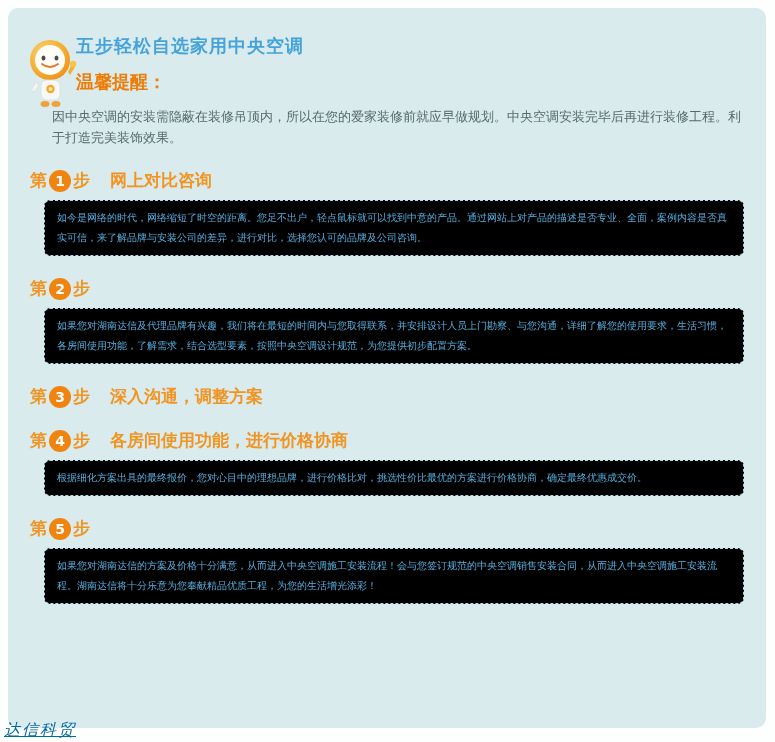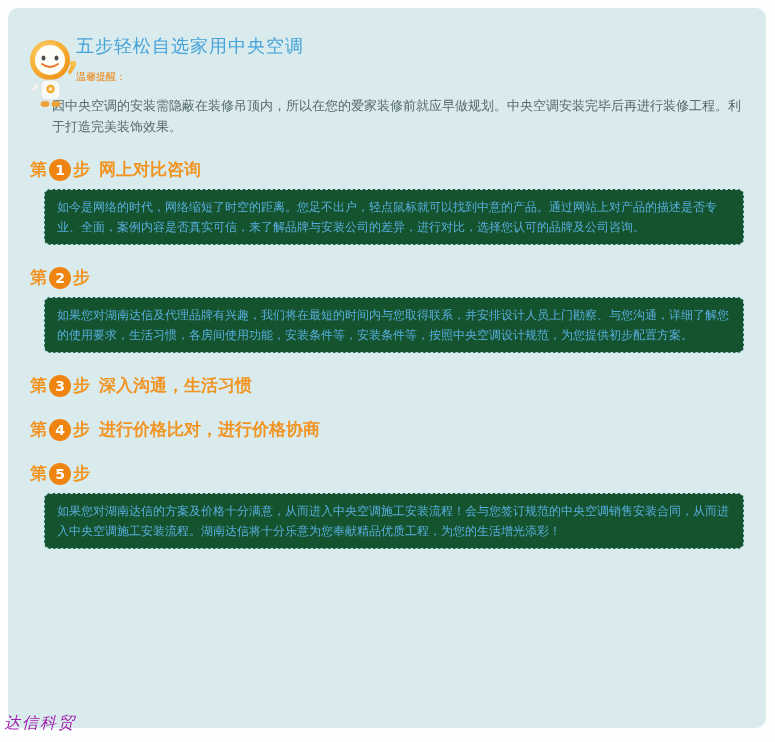--- a/index.html
+++ b/index.html
@@ -17,28 +17,28 @@
     background: #d9ebed;
     border-radius: 10px;
     padding: 8px 14px 10px 14px;
   }
   
   .header { position: relative; min-height: 58px; }
   .mascot { position: absolute; left: 2px; top: 4px; width: 54px; height: 74px; }
   .title {
     margin: 18px 0 0 54px;
     font-size: 18px;
-    font-weight: normal;
+    font-weight: bold;
     color: #45a3d9;
     letter-spacing: 1px;
   }
   .reminder-label {
     margin: 12px 0 12px 54px;
-    font-size: 10px;
-    font-weight: normal;
+    font-size: 18px;
+    font-weight: bold;
     color: #ee7d07;
   }
   .reminder-text {
     margin: 3px 6px 0 30px;
     font-size: 13px;
     line-height: 21px;
     color: #56696e;
   }
   
   .steps { margin: 0 0 0 8px; }
@@ -55,40 +55,41 @@
     align-items: center;
     justify-content: center;
     width: 22px; height: 22px;
     margin: 0 2px;
     border-radius: 50%;
     background: #ef8410;
     color: #ffffff;
     font-size: 14px;
     font-weight: bold;
   }
-  .step-name { margin-left: 9px; }
+  .step-name { margin-left: 20px; }
   .step-box {
     margin: 8px 8px 0 14px;
-    background: #14532d;
+    background: #000000;
     border: 1px dashed #aed9ea;
     border-radius: 6px;
     padding: 7px 12px;
-    font-size: 12px;
+    font-size: 10px;
     line-height: 20px;
     color: #58aede;
   }
   
   .watermark {
     position: absolute;
-    left: 4px; bottom: 8px;
+    left: 4px; bottom: 1px;
     font-family: "DejaVu Serif", "Liberation Serif", serif;
     font-style: italic;
     font-size: 16px;
-    color: #a21caf;
+    color: #0369a1;
     letter-spacing: 2px;
+    text-decoration: underline;
   }
 </style>
 </head>
 <body>
 
 <div class="page">
   <div class="panel">
 
     <div class="header">
       <div class="mascot">
@@ -137,39 +138,40 @@
         </div>
         <div class="step-box">如今是网络的时代，网络缩短了时空的距离。您足不出户，轻点鼠标就可以找到中意的产品。通过网站上对产品的描述是否专业、全面，案例内容是否真实可信，来了解品牌与安装公司的差异，进行对比，选择您认可的品牌及公司咨询。</div>
       </div>
 
       <div class="step">
         <div class="step-title">
           <span>第</span>
           <span class="step-num">2</span>
           <span>步</span>
         </div>
-        <div class="step-box">如果您对湖南达信及代理品牌有兴趣，我们将在最短的时间内与您取得联系，并安排设计人员上门勘察、与您沟通，详细了解您的使用要求，生活习惯，各房间使用功能，安装条件等，安装条件等，按照中央空调设计规范，为您提供初步配置方案。</div>
+        <div class="step-box">如果您对湖南达信及代理品牌有兴趣，我们将在最短的时间内与您取得联系，并安排设计人员上门勘察、与您沟通，详细了解您的使用要求，生活习惯，各房间使用功能，了解需求，结合选型要素，按照中央空调设计规范，为您提供初步配置方案。</div>
       </div>
 
       <div class="step">
         <div class="step-title">
           <span>第</span>
           <span class="step-num">3</span>
           <span>步</span>
-          <span class="step-name">深入沟通，生活习惯</span>
+          <span class="step-name">深入沟通，调整方案</span>
         </div>
       </div>
 
       <div class="step">
         <div class="step-title">
           <span>第</span>
           <span class="step-num">4</span>
           <span>步</span>
-          <span class="step-name">进行价格比对，进行价格协商</span>
+          <span class="step-name">各房间使用功能，进行价格协商</span>
         </div>
+        <div class="step-box">根据细化方案出具的最终报价，您对心目中的理想品牌，进行价格比对，挑选性价比最优的方案进行价格协商，确定最终优惠成交价。</div>
       </div>
 
       <div class="step">
         <div class="step-title">
           <span>第</span>
           <span class="step-num">5</span>
           <span>步</span>
         </div>
         <div class="step-box">如果您对湖南达信的方案及价格十分满意，从而进入中央空调施工安装流程！会与您签订规范的中央空调销售安装合同，从而进入中央空调施工安装流程。湖南达信将十分乐意为您奉献精品优质工程，为您的生活增光添彩！</div>
       </div>

